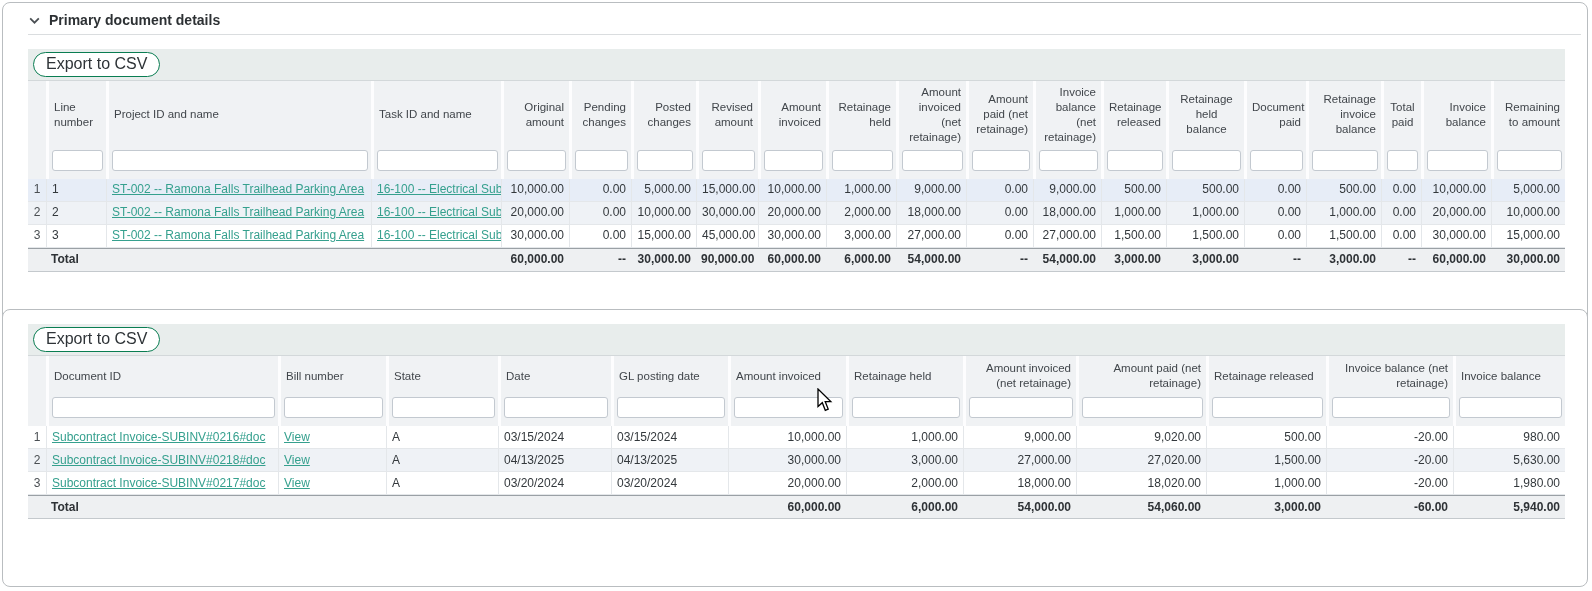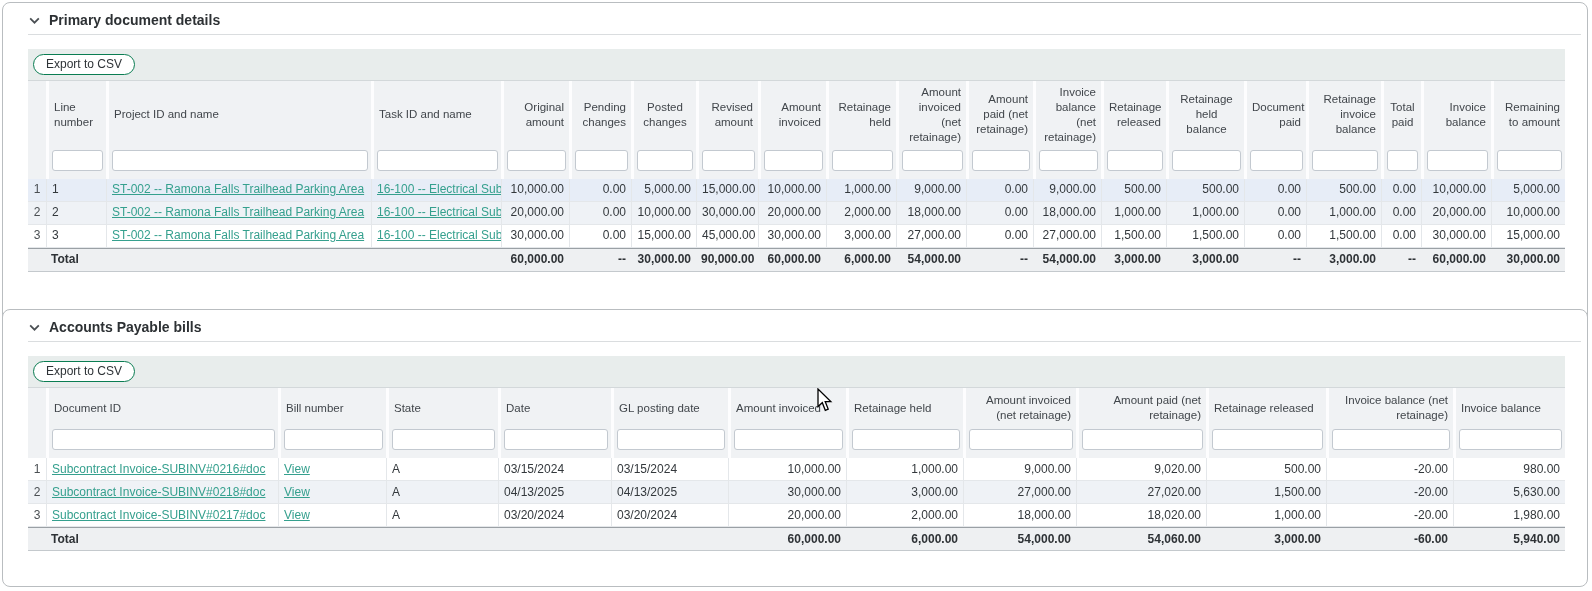--- a/index.html
+++ b/index.html
@@ -11,21 +11,21 @@
         border:1px solid #b9bdc0;border-radius:8px;box-sizing:border-box;}
   #card-0{top:2px;height:385px;}
   #card-1{top:309px;height:278px;}
   .sec-head{margin:9px 6px 0 25px;padding-bottom:6px;border-bottom:1px solid #dadddf;
             display:flex;align-items:center;gap:8px;}
   .chev{display:inline-flex;width:13px;height:13px;align-items:center;cursor:pointer;}
   .sec-title{font-size:14px;font-weight:600;color:#2d3134;}
   .grid{margin:14px 0 0 25px;width:1537px;}
   .toolbar{height:32px;background:var(--toolbar);display:flex;align-items:center;
            padding-left:5px;box-sizing:border-box;border-bottom:1px solid #d3d8da;}
-  .export-btn{font-family:"Liberation Sans",sans-serif;font-size:12px;color:#2e3337;
+  .export-btn{font-family:"Liberation Sans",sans-serif;font-size:16px;color:#2e3337;
            background:#fff;border:1.5px solid var(--btn-border);border-radius:20px;
            padding:2px 12px 3px;cursor:pointer;}
   table.grid-table{border-collapse:separate;border-spacing:0;table-layout:fixed;
            width:1537px;font-size:12px;}
   tr.lbl th{background:var(--head-bg);color:#41464b;font-weight:normal;font-size:11.5px;
            padding:4px 5px;line-height:1.3;border-left:3px solid #fdfdfe;
            vertical-align:middle;overflow:hidden;}
   tr.lbl th:first-child{border-left:none;}
   table.t0 tr.lbl th{height:58px;}
   table.t1 tr.lbl th{height:32px;}
@@ -87,21 +87,21 @@
           <col style="width: 74px;">
         </colgroup>
         <thead>
           <tr class="lbl">
             <th></th>
             <th style="text-align: left;">Line number</th>
             <th style="text-align: left;">Project ID and name</th>
             <th style="text-align: left;">Task ID and name</th>
             <th style="text-align: right;">Original amount</th>
             <th style="text-align: right;">Pending changes</th>
-            <th style="">Posted changes</th>
+            <th style="text-align: right;">Posted changes</th>
             <th style="text-align: right;">Revised amount</th>
             <th style="text-align: right;">Amount invoiced</th>
             <th style="text-align: right;">Retainage held</th>
             <th style="text-align: right;">Amount invoiced (net retainage)</th>
             <th style="text-align: right;">Amount paid (net retainage)</th>
             <th style="text-align: right;">Invoice balance (net retainage)</th>
             <th style="text-align: right;">Retainage released</th>
             <th style="text-align: center;">Retainage held balance</th>
             <th style="text-align: right;">Document paid</th>
             <th style="text-align: right;">Retainage invoice balance</th>
@@ -220,28 +220,20 @@
             <td class="num">--</td>
             <td class="num">60,000.00</td>
             <td class="num">30,000.00</td>
           </tr>
         </tbody>
       </table>
   </div>
 </div>
 
 <div class="card" id="card-1">
-  <div class="sec-head">
-    <span class="chev">
-      <svg width="13" height="13" viewBox="0 0 12 12">
-          <path d="M2 4l4 4 4-4" stroke="#4a4f53" stroke-width="1.6" fill="none"></path>
-        </svg>
-    </span>
-    <span class="sec-title">Accounts Payable bills</span>
-  </div>
   <div class="grid">
     <div class="toolbar">
       <button class="export-btn">Export to CSV</button>
     </div>
     <table class="grid-table t1">
         <colgroup>
           <col style="width: 18px;">
           <col style="width: 232px;">
           <col style="width: 108px;">
           <col style="width: 112px;">

